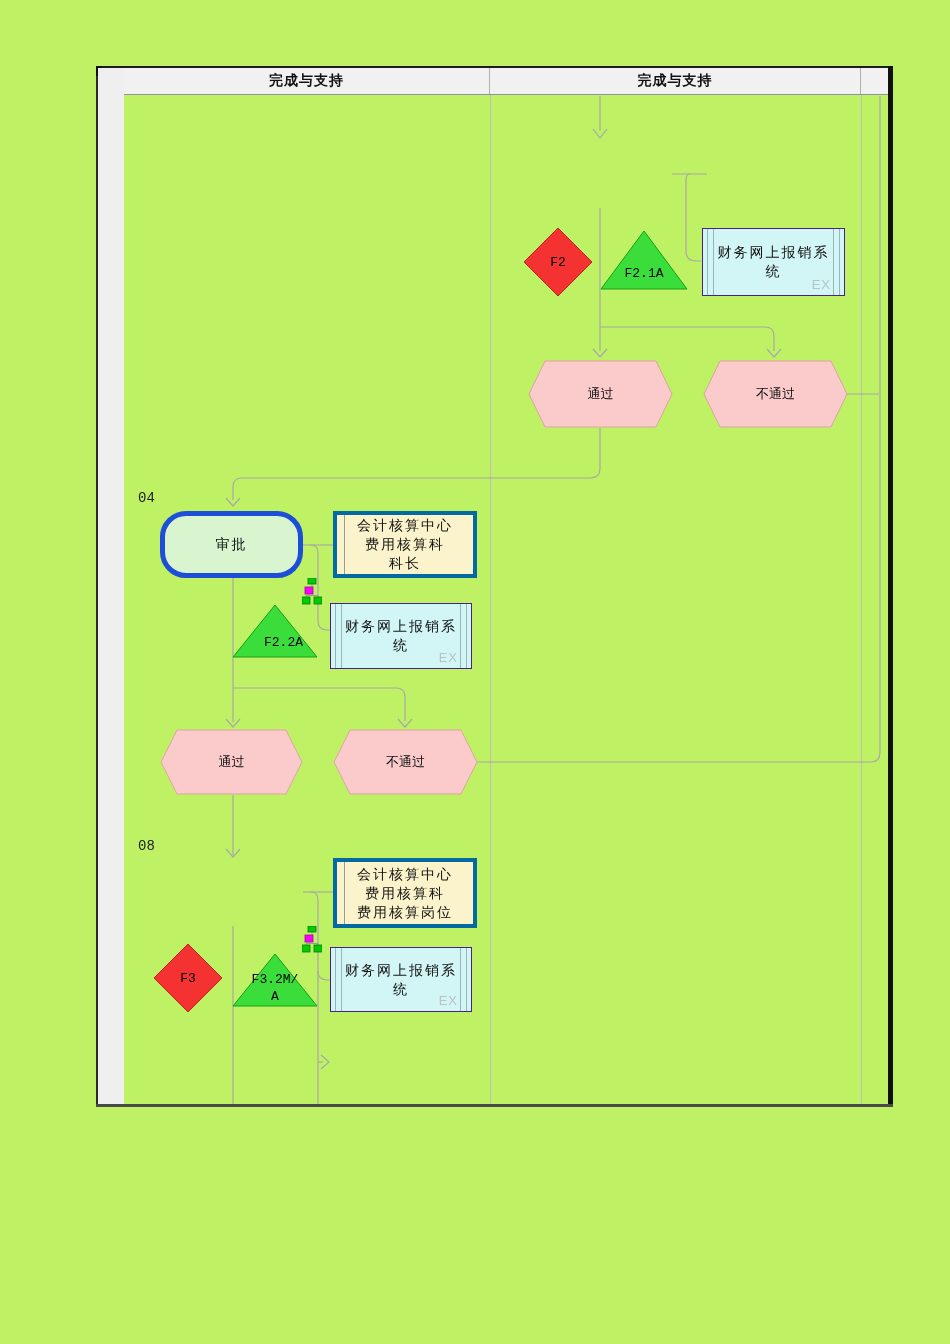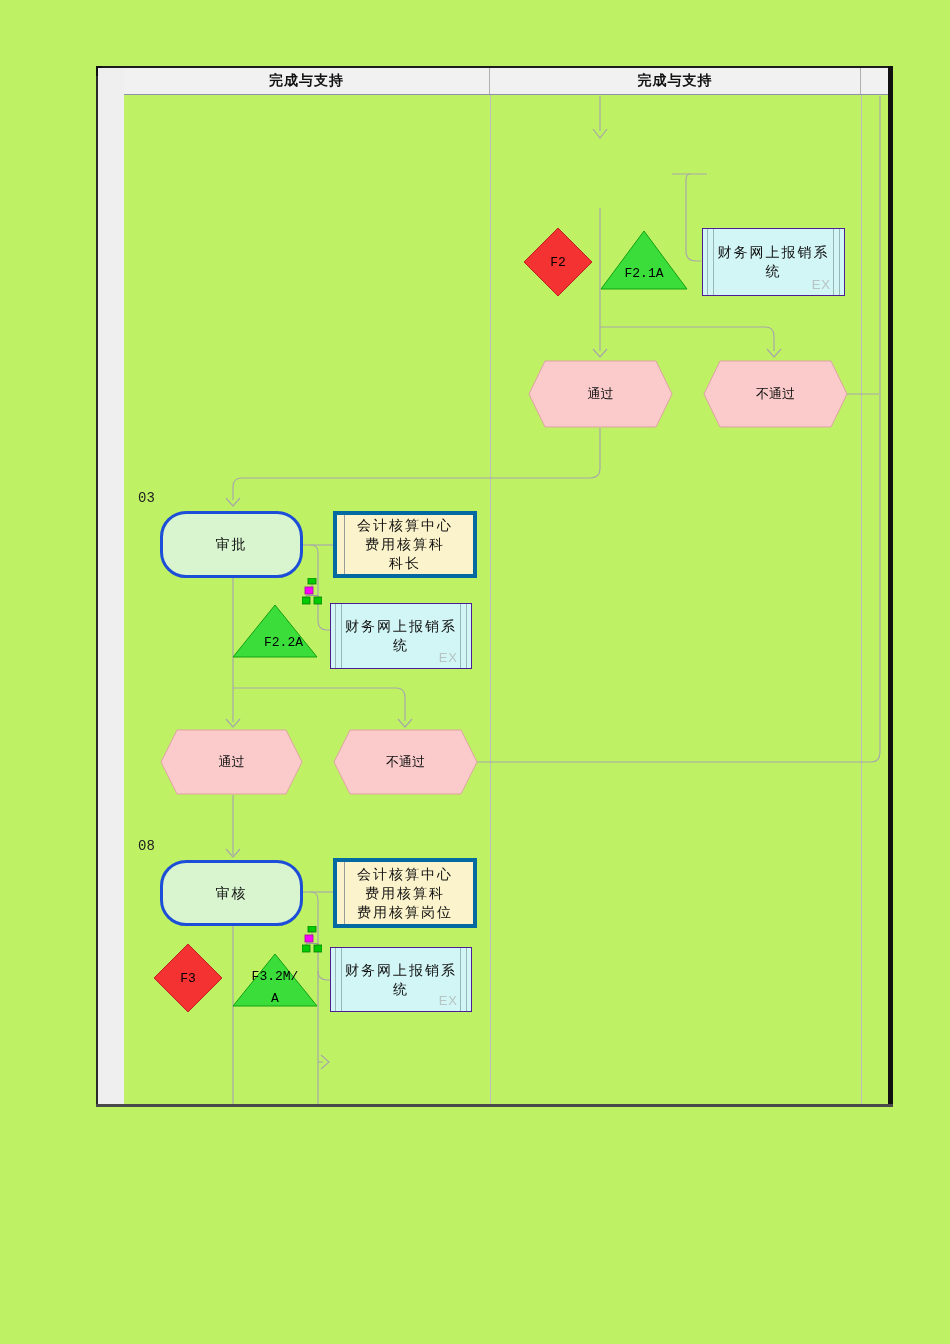--- a/index.html
+++ b/index.html
@@ -20,21 +20,21 @@
          font-family:"Liberation Sans","DejaVu Sans",sans-serif;font-size:14px;
          font-weight:bold;color:#111;letter-spacing:1px;box-sizing:border-box;}
   .hcell1{width:366px;border-right:1px solid #b0b0b0;}
   .hcell2{width:371px;border-right:1px solid #b0b0b0;}
   .hcell3{flex:1;}
   .lane-div{width:1px;top:95px;height:1009px;background:#bdbdbd;}
   
   .box{box-sizing:border-box;display:flex;align-items:center;justify-content:center;
        text-align:center;font-size:14px;line-height:19px;letter-spacing:2px;}
   .pre{white-space:pre-line;}
-  .func{background:#d8f5d0;border:3px solid #1d4ed8;border-radius:26px;}
+  .func{background:#d8f5d0;border:5px solid #1d4ed8;border-radius:26px;}
   .role{background:#fbf3cb;border:4px solid #0369a1;}
   .role .lline{position:absolute;left:7px;top:0;bottom:0;width:1px;background:#9a9a9a;}
   .sys{background:#d2f5f5;border:1px solid #4c1d95;padding:0 14px;}
   .sys .vl{position:absolute;top:0;bottom:0;width:1px;background:#97b7b7;}
   .sys .l1{left:4px;} .sys .l2{left:10px;} .sys .r1{right:4px;} .sys .r2{right:10px;}
   .ex{position:absolute;right:13px;bottom:1px;font-family:"Liberation Sans",sans-serif;
       font-size:13px;color:#b7c4c4;letter-spacing:1px;}
   .docbox{background:#ffffff;border:1px solid #a8a8a8;}
   .shape{position:absolute;}
   .shape svg{position:absolute;left:0;top:0;}
@@ -137,21 +137,21 @@
     <span class="lbl hexlbl">通过</span>
   </div>
 
   <div class="shape" style="left:703px;top:360px;width:145px;height:68px;">
     <svg width="145" height="68">
       <polygon points="1,34 17,1 128,1 144,34 128,67 17,67" fill="#fbcbcb" stroke="#dfa3a3"></polygon>
     </svg>
     <span class="lbl hexlbl">不通过</span>
   </div>
 
-  <div class="abs stepnum" style="left:138px;top:490px;">03</div>
+  <div class="abs stepnum" style="left:138px;top:490px;">04</div>
 
   <div class="abs box func" style="left:160px;top:511px;width:143px;height:67px;">
     <span>审批</span>
   </div>
 
   <div class="abs box role" style="left:333px;top:511px;width:144px;height:67px;">
     <span class="lline"></span>
     <span class="pre">会计核算中心
 费用核算科
 科长</span>
@@ -195,23 +195,20 @@
 
   <div class="shape" style="left:333px;top:729px;width:145px;height:66px;">
     <svg width="145" height="66">
       <polygon points="1,33 17,1 128,1 144,33 128,65 17,65" fill="#fbcbcb" stroke="#dfa3a3"></polygon>
     </svg>
     <span class="lbl hexlbl">不通过</span>
   </div>
 
   <div class="abs stepnum" style="left:138px;top:838px;">08</div>
 
-  <div class="abs box func" style="left:160px;top:860px;width:143px;height:66px;">
-    <span>审核</span>
-  </div>
 
   <div class="abs box role" style="left:333px;top:858px;width:144px;height:70px;">
     <span class="lline"></span>
     <span class="pre">会计核算中心
 费用核算科
 费用核算岗位</span>
   </div>
 
   <div class="shape" style="left:302px;top:926px;width:20px;height:27px;">
     <svg width="20" height="27" viewBox="0 0 20 27">
@@ -230,21 +227,21 @@
     <svg width="70" height="70">
       <polygon points="35,1 69,35 35,69 1,35" fill="#f53232" stroke="#c02020"></polygon>
     </svg>
     <span class="lbl flbl">F3</span>
   </div>
 
   <div class="shape" style="left:232px;top:953px;width:86px;height:54px;">
     <svg width="86" height="54">
       <polygon points="43,1 85,53 1,53" fill="#3bdd3b" stroke="#12a012"></polygon>
     </svg>
-    <span class="lbl flbl" style="padding-top:16px;line-height:22px;">
+    <span class="lbl flbl" style="padding-top:16px;line-height:17px;">
       <span style="display:inline-block;width:54px;word-break:break-all;text-align:center;">F3.2M/A</span>
     </span>
   </div>
 
   <div class="abs box sys" style="left:330px;top:947px;width:142px;height:65px;">
     <span class="vl l1"></span>
     <span class="vl l2"></span>
     <span class="vl r1"></span>
     <span class="vl r2"></span>
     <span>财务网上报销系统</span>

